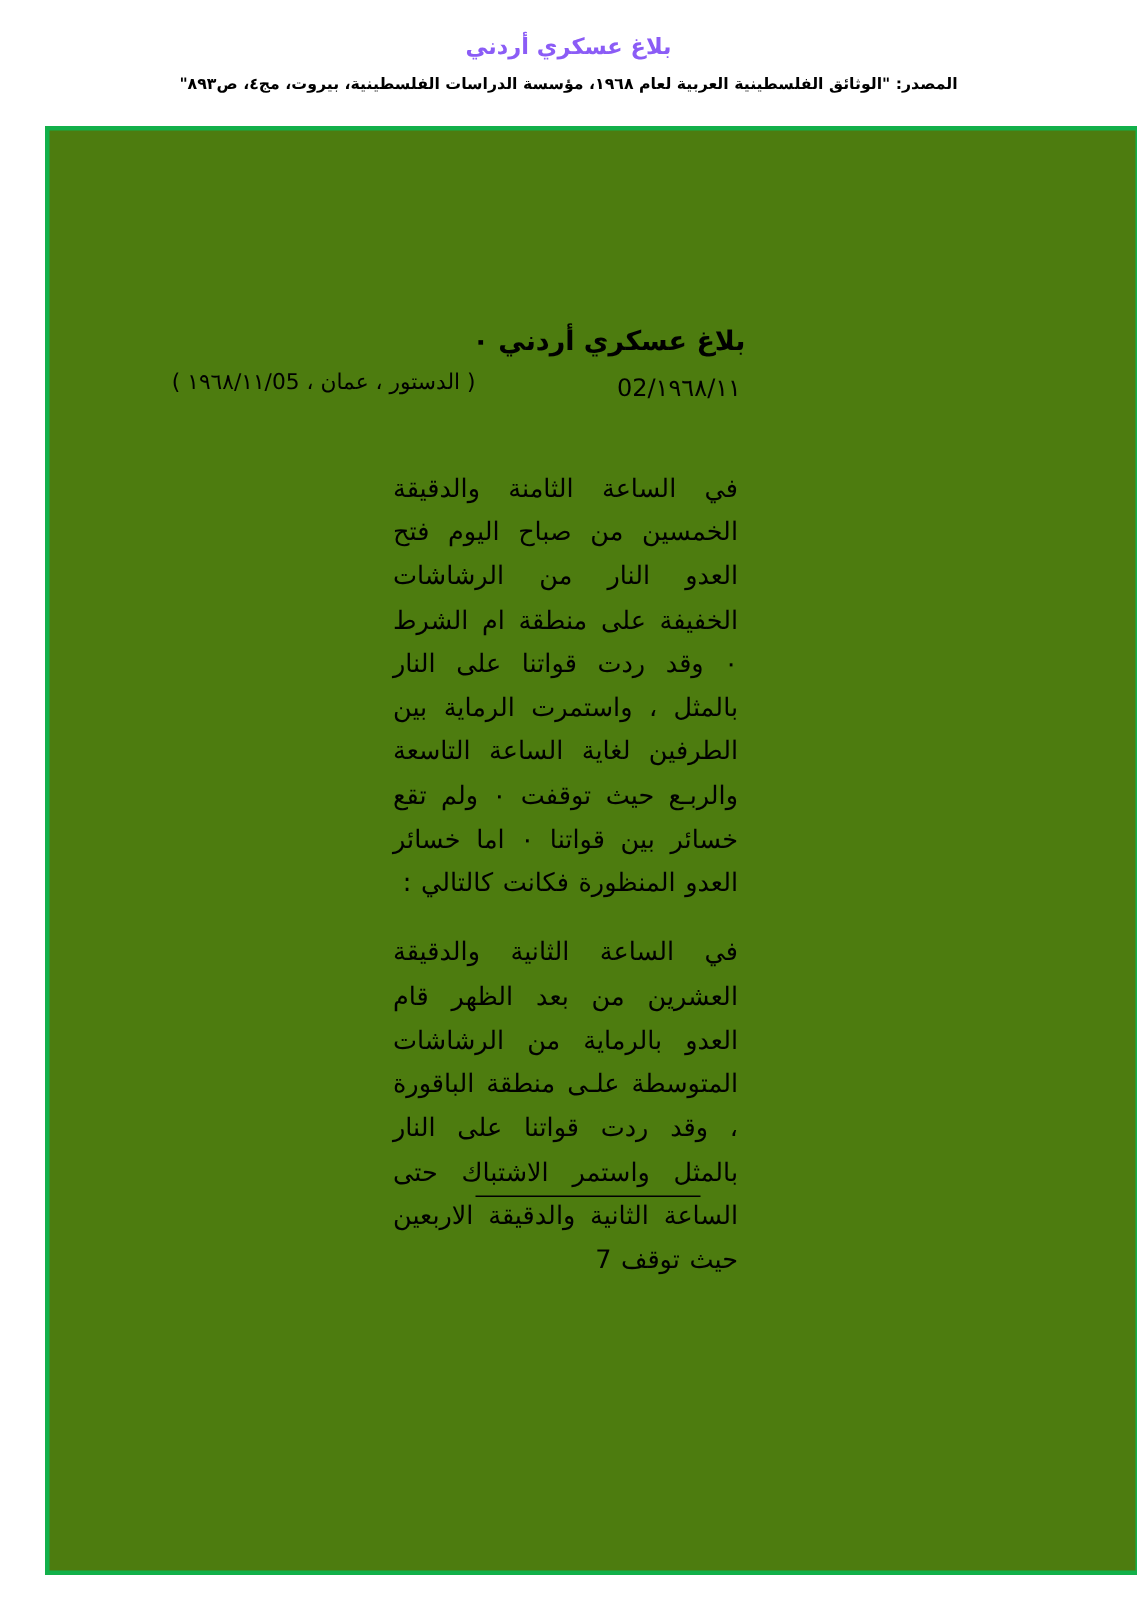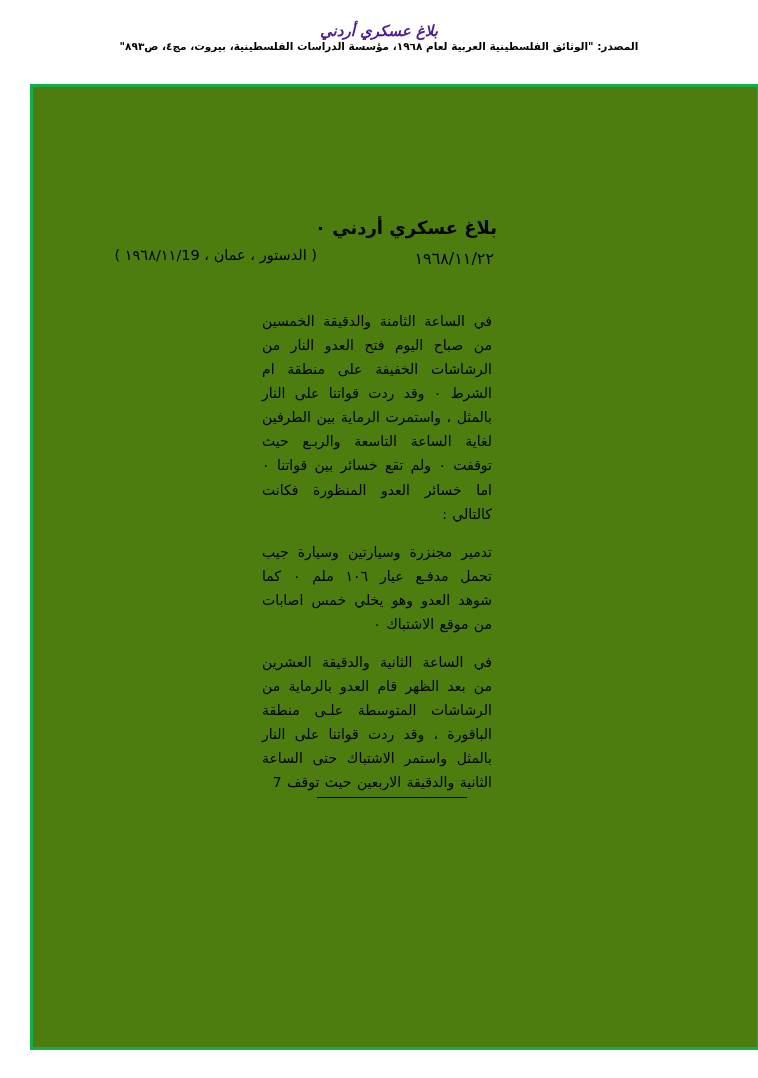--- a/index.html
+++ b/index.html
@@ -24,23 +24,23 @@
   
   .doc-header {
     padding-top: 22px;
     text-align: center;
   }
   .doc-title {
     font-family: "DejaVu Sans", sans-serif;
     font-size: 15px;
     font-weight: bold;
     letter-spacing: 0.5px;
-    color: #4c1d95;
+    color: #8b5cf6;
+    margin-bottom: 10px;
     direction: rtl;
-    font-style: italic;
   }
   .doc-source {
     font-family: "DejaVu Sans", sans-serif;
     font-size: 10.5px;
     font-weight: bold;
     color: #000;
     direction: rtl;
   }
   
   .frame {
@@ -102,21 +102,21 @@
   .body-col {
     position: absolute;
     top: 208px;
     right: 265px;
     width: 230px;
     direction: rtl;
     text-align: justify;
     text-align-last: right;
   }
   .para {
-    font-size: 14px;
+    font-size: 17px;
     line-height: 1.72;
     margin-bottom: 14px;
     letter-spacing: 0.2px;
     word-spacing: 1px;
     direction: rtl;
   }
   .para:last-child { margin-bottom: 0; }
   .rule {
     position: absolute;
     top: 710px;
@@ -135,27 +135,26 @@
     <div class="doc-title">بلاغ عسكري أردني</div>
     <div class="doc-source">المصدر: "الوثائق الفلسطينية العربية لعام ١٩٦٨، مؤسسة الدراسات الفلسطينية، بيروت، مج٤، ص٨٩٣"</div>
   </div>
 
   <div class="frame">
     <div class="frame-inner">
       <div class="content">
 
         <div class="headline-row">
           <div class="bulletin-title">بلاغ عسكري أردني ٠</div>
-          <div class="bulletin-date">١٩٦٨/١١/٢٢</div>
-          <div class="source-ref">( الدستور ، عمان ، ١٩٦٨/١١/19 )</div>
+          <div class="bulletin-date">١٩٦٨/١١/02</div>
+          <div class="source-ref">( الدستور ، عمان ، ١٩٦٨/١١/05 )</div>
         </div>
 
         <div class="body-col">
           <p class="para">في الساعة الثامنة والدقيقة الخمسين من صباح اليوم فتح العدو النار من الرشاشات الخفيفة على منطقة ام الشرط ٠ وقد ردت قواتنا على النار بالمثل ، واستمرت الرماية بين الطرفين لغاية الساعة التاسعة والربـع حيث توقفت ٠ ولم تقع خسائر بين قواتنا ٠ اما خسائر العدو المنظورة فكانت كالتالي :</p>
-          <p class="para">تدمير مجنزرة وسيارتين وسيارة جيب تحمل مدفـع عيار ١٠٦ ملم ٠ كما شوهد العدو وهو يخلي خمس اصابات من موقع الاشتباك ٠</p>
           <p class="para">في الساعة الثانية والدقيقة العشرين من بعد الظهر قام العدو بالرماية من الرشاشات المتوسطة علـى منطقة الباقورة ، وقد ردت قواتنا على النار بالمثل واستمر الاشتباك حتى الساعة الثانية والدقيقة الاربعين حيث توقف 7</p>
         </div>
 
         <div class="rule"></div>
 
       </div>
     </div>
   </div>
 
 </div>

